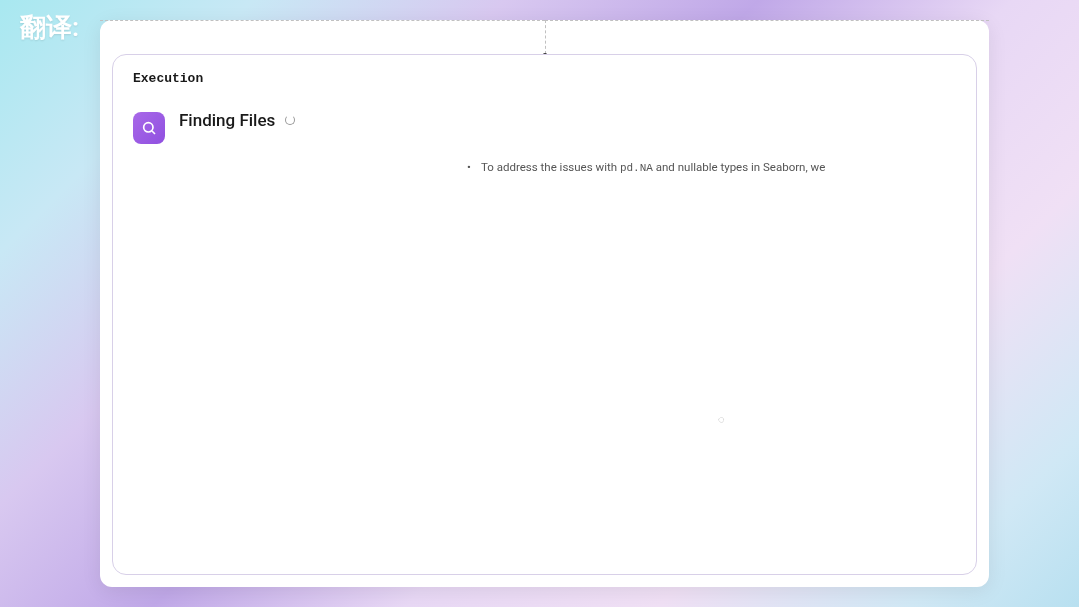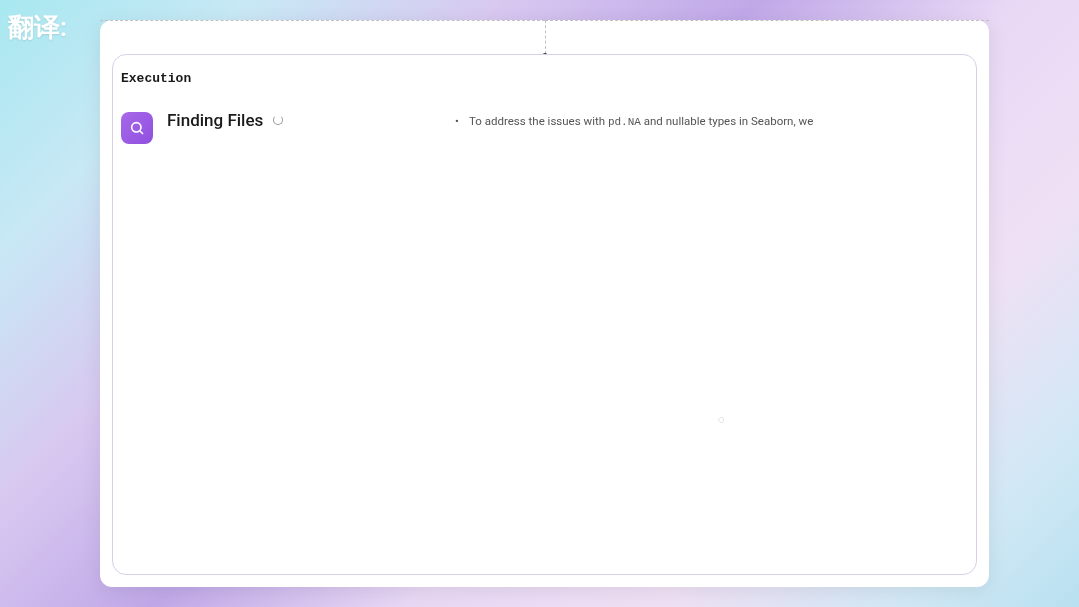--- a/index.html
+++ b/index.html
@@ -21,21 +21,21 @@
         #f0e0f5 75%, 
         #d0e8f5 90%, 
         #b8e0f0 100%);
       position: relative;
       overflow: hidden;
     }
     
     .top-label {
       position: absolute;
       top: 10px;
-      left: 8px;
+      left: 20px;
       font-size: 26px;
       font-weight: 600;
       color: #ffffff;
       z-index: 10;
       text-shadow: 0 1px 2px rgba(0,0,0,0.1);
     }
     
     .main-card {
       position: absolute;
       top: 20px;
@@ -87,21 +87,21 @@
     }
     
     .inner-panel {
       position: absolute;
       top: 34px;
       left: 12px;
       right: 12px;
       bottom: 12px;
       border: 1px solid #d8d0e8;
       border-radius: 14px;
-      padding: 16px 8px;
+      padding: 16px 20px;
       background: #fff;
     }
     
     .panel-header {
       font-family: "Courier New", monospace;
       font-size: 13px;
       font-weight: 700;
       color: #1a1a1a;
       margin-bottom: 24px;
     }
@@ -168,20 +168,21 @@
     .bullet-list {
       list-style: none;
       font-size: 11.5px;
       color: #555;
       line-height: 1.6;
     }
     
     .bullet-list li {
       position: relative;
       padding-left: 14px;
+      margin-top: 46px;
     }
     
     .bullet-list li::before {
       content: "•";
       position: absolute;
       left: 0;
       color: #555;
     }
     
     .inline-code {

